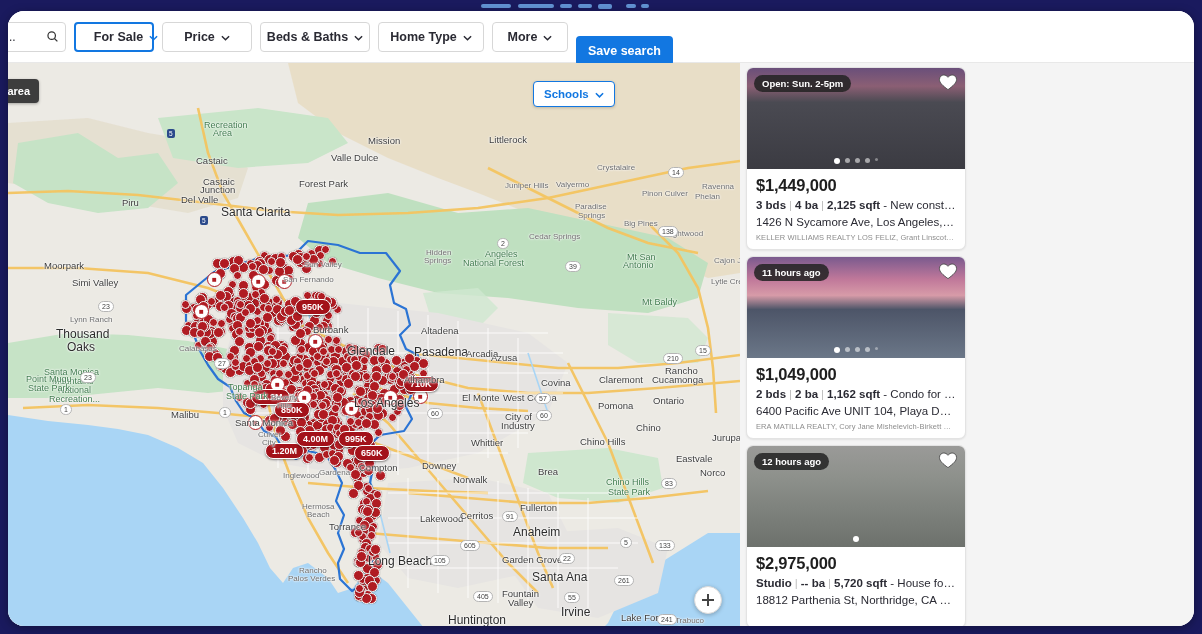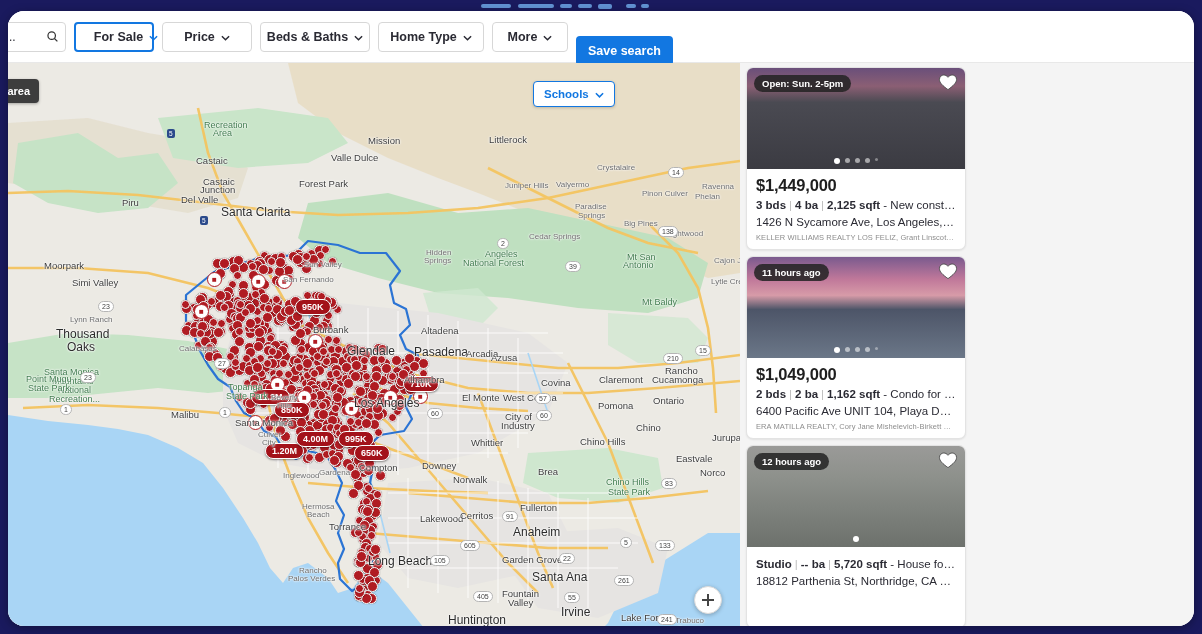--- a/index.html
+++ b/index.html
@@ -1326,20 +1326,21 @@
                 <span>12 hours ago</span>
               </div>
               <div class="heart"><svg width="20" height="18" viewBox="0 0 22 20">
                   <path d="M11 18.5C5 14 1.5 11 1.5 7.2 1.5 4.3 3.7 2.2 6.4 2.2c1.8 0 3.5 1 4.6 2.6C12.1 3.2 13.8 2.2 15.6 2.2c2.7 0 4.9 2.1 4.9 5 0 3.8-3.5 6.8-9.5 11.3z" fill="#fff" stroke="#4b4b4b" stroke-width="1"></path>
                 </svg></div>
               <div class="dots">
                 <i class="on"></i>
               </div>
             </div>
             <div class="info">
+              <div class="price">$2,975,000</div>
               <div class="facts"><b>Studio</b><span class="sep">|</span><b>-- ba</b><span class="sep">|</span><b>5,720 sqft</b> <span>- House for sale</span></div>
               <div class="addr">18812 Parthenia St, Northridge, CA 91324</div>
               <div class="broker"></div>
             </div>
           </div>
         </div>
 
     </div>
   </div>
 </div>

